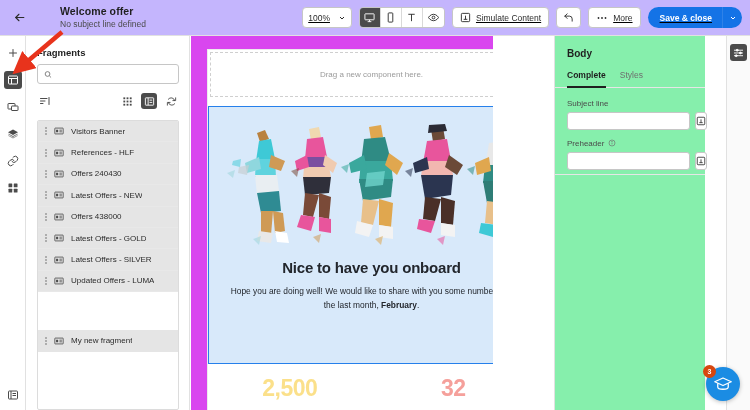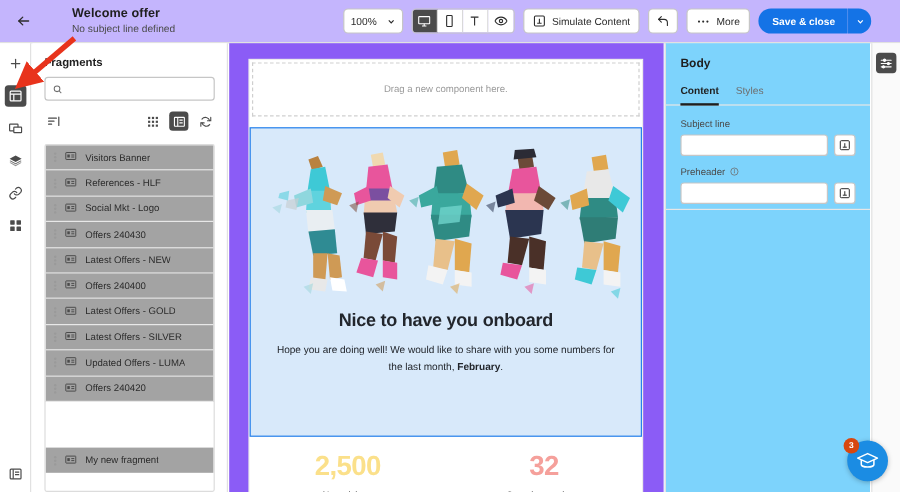--- a/index.html
+++ b/index.html
@@ -19,21 +19,21 @@
   .back-btn {
     width: 30px; height: 30px; margin-left: 4px;
     display: flex; align-items: center; justify-content: center;
     cursor: pointer; color: #2b2b2b; border-radius: 4px;
   }
   .title-wrap { margin-left: 6px; display: flex; flex-direction: column; justify-content: center; }
   .doc-title { font-size: 10.5px; font-weight: bold; color: #1f1f1f; line-height: 13px; letter-spacing: .1px;}
   .doc-sub { font-size: 8.5px; color: #4b4b4b; line-height: 12px; }
 
   .toolbar-right {
-    margin-left: auto; display: flex; align-items: flex-end; gap: 7px; padding-right: 24px;
+    margin-left: auto; display: flex; align-items: flex-end; gap: 7px; padding-right: 8px; text-decoration: underline;
   }
   .zoom-select {
     height: 21px; min-width: 48px; border: 1px solid #c6c6c6; border-radius: 4px;
     background: #fff; font-size: 8.5px; color: #2b2b2b;
     display: flex; align-items: center; justify-content: space-between;
     padding: 0 5px; cursor: pointer; gap: 8px;
   }
   .seg-group { display: flex; height: 21px; border: 1px solid #c6c6c6; border-radius: 4px; overflow: hidden; }
   .seg {
     width: 21px; height: 19px; display: flex; align-items: center; justify-content: center;
@@ -97,31 +97,31 @@
     color: #4b4b4b; cursor: pointer; border-radius: 3px;
   }
   .tool-ico.active { background: #4b4b4b; color: #fff; }
   .panel-tools .right { margin-left: auto; display: flex; align-items: center; gap: 6px; }
   .list-wrap {
     margin: 4px 10px 0 10px; border: 1px solid #dcdcdc; border-radius: 2px;
     overflow: hidden; flex: 1;
   }
   .frag-row {
     height: 21.4px; display: flex; align-items: center; gap: 7px;
-    border-bottom: 1px solid #e8e8e8; padding-left: 7px; cursor: pointer; background: #a3a3a3;
+    border-bottom: 1px solid #e8e8e8; padding-left: 7px; cursor: pointer; background: #e5e5e5;
   }
   .frag-row:last-child { border-bottom: none; margin-top: 38px; }
   .drag-dots { display: flex; flex-direction: column; gap: 1px; color: #9a9a9a; }
   .drag-dots i { display: block; width: 2px; height: 2px; background: #9a9a9a; border-radius: 50%; }
   .frag-label { font-size: 8px; color: #2b2b2b; white-space: nowrap; overflow: hidden; text-overflow: ellipsis; }
 
   
   .canvas {
-    position: absolute; left: 191px; top: 36px; width: 362px; height: 374px;
-    background: #8b5cf6; overflow: hidden;
+    position: absolute; left: 191px; top: 36px; width: 302px; height: 374px;
+    background: #d946ef; overflow: hidden;
   }
   .page {
     position: absolute; left: 17px; top: 14px; width: 327px; bottom: -30px; background: #fff;
     box-shadow: 0 0 0 1px #ececec;
   }
   .dropzone {
     height: 45px; border: 1px dashed #cfcfcf; margin: 2px 2px 0 2px;
     display: flex; align-items: center; justify-content: center;
   }
   .dropzone-text { font-size: 8px; color: #9a9a9a; }
@@ -134,22 +134,22 @@
   .hero-h1 { font-size: 15px; font-weight: bold; color: #22262c; letter-spacing: -.2px; text-align: center; }
   .hero-p { font-size: 8.4px; color: #22262c; line-height: 13.5px; margin-top: 9px; }
   .hero-p b { font-weight: bold; }
   .stats { display: flex; padding-top: 11px; }
   .stat { flex: 1; text-align: center; }
   .stat-num { font-size: 23px; font-weight: bold; letter-spacing: -.5px; line-height: 27px; }
   .stat-lbl { font-size: 7.8px; color: #3b3b3b; margin-top: 6px; }
 
   
   .right-panel {
-    position: absolute; left: 554px; top: 36px; width: 171px; height: 374px;
-    background: #7dd3fc; border-left: 1px solid #e1e1e1;
+    position: absolute; left: 554px; top: 36px; width: 151px; height: 374px;
+    background: #86efac; border-left: 1px solid #e1e1e1;
   }
   .rp-title { font-size: 10px; font-weight: bold; color: #1f1f1f; padding: 12px 12px 0 12px; }
   .rp-tabs { display: flex; gap: 14px; padding: 11px 12px 0 12px; border-bottom: 1px solid #e6e6e6; }
   .rp-tab {
     font-size: 8.5px; color: #6e6e6e; padding-bottom: 6px; cursor: pointer;
     border-bottom: 2px solid transparent; margin-bottom: -1px;
   }
   .rp-tab.active { color: #1f1f1f; font-weight: bold; border-bottom-color: #1f1f1f; }
   .rp-body { padding: 11px 12px 0 12px; }
   .field-label {
@@ -417,34 +417,20 @@
               <i></i>
               <i></i>
               <i></i>
             </span>
      <span><svg width="10" height="10" viewBox="0 0 24 24" fill="none" stroke="#4b4b4b" stroke-width="2">
                 <rect x="2" y="5" width="20" height="14" rx="1"></rect>
                 <rect x="5" y="9" width="5" height="6" fill="#4b4b4b" stroke="none"></rect>
                 <line x1="13" y1="10" x2="19" y2="10"></line>
                 <line x1="13" y1="14" x2="19" y2="14"></line>
               </svg></span>
-     <span class="frag-label">Social Mkt - Logo</span>
-   </div>
-          <div class="frag-row">
-     <span class="drag-dots">
-              <i></i>
-              <i></i>
-              <i></i>
-            </span>
-     <span><svg width="10" height="10" viewBox="0 0 24 24" fill="none" stroke="#4b4b4b" stroke-width="2">
-                <rect x="2" y="5" width="20" height="14" rx="1"></rect>
-                <rect x="5" y="9" width="5" height="6" fill="#4b4b4b" stroke="none"></rect>
-                <line x1="13" y1="10" x2="19" y2="10"></line>
-                <line x1="13" y1="14" x2="19" y2="14"></line>
-              </svg></span>
      <span class="frag-label">Offers 240430</span>
    </div>
           <div class="frag-row">
      <span class="drag-dots">
               <i></i>
               <i></i>
               <i></i>
             </span>
      <span><svg width="10" height="10" viewBox="0 0 24 24" fill="none" stroke="#4b4b4b" stroke-width="2">
                 <rect x="2" y="5" width="20" height="14" rx="1"></rect>
@@ -459,21 +445,21 @@
               <i></i>
               <i></i>
               <i></i>
             </span>
      <span><svg width="10" height="10" viewBox="0 0 24 24" fill="none" stroke="#4b4b4b" stroke-width="2">
                 <rect x="2" y="5" width="20" height="14" rx="1"></rect>
                 <rect x="5" y="9" width="5" height="6" fill="#4b4b4b" stroke="none"></rect>
                 <line x1="13" y1="10" x2="19" y2="10"></line>
                 <line x1="13" y1="14" x2="19" y2="14"></line>
               </svg></span>
-     <span class="frag-label">Offers 240400</span>
+     <span class="frag-label">Offers 438000</span>
    </div>
           <div class="frag-row">
      <span class="drag-dots">
               <i></i>
               <i></i>
               <i></i>
             </span>
      <span><svg width="10" height="10" viewBox="0 0 24 24" fill="none" stroke="#4b4b4b" stroke-width="2">
                 <rect x="2" y="5" width="20" height="14" rx="1"></rect>
                 <rect x="5" y="9" width="5" height="6" fill="#4b4b4b" stroke="none"></rect>
@@ -502,34 +488,20 @@
               <i></i>
               <i></i>
             </span>
      <span><svg width="10" height="10" viewBox="0 0 24 24" fill="none" stroke="#4b4b4b" stroke-width="2">
                 <rect x="2" y="5" width="20" height="14" rx="1"></rect>
                 <rect x="5" y="9" width="5" height="6" fill="#4b4b4b" stroke="none"></rect>
                 <line x1="13" y1="10" x2="19" y2="10"></line>
                 <line x1="13" y1="14" x2="19" y2="14"></line>
               </svg></span>
      <span class="frag-label">Updated Offers - LUMA</span>
-   </div>
-          <div class="frag-row">
-     <span class="drag-dots">
-              <i></i>
-              <i></i>
-              <i></i>
-            </span>
-     <span><svg width="10" height="10" viewBox="0 0 24 24" fill="none" stroke="#4b4b4b" stroke-width="2">
-                <rect x="2" y="5" width="20" height="14" rx="1"></rect>
-                <rect x="5" y="9" width="5" height="6" fill="#4b4b4b" stroke="none"></rect>
-                <line x1="13" y1="10" x2="19" y2="10"></line>
-                <line x1="13" y1="14" x2="19" y2="14"></line>
-              </svg></span>
-     <span class="frag-label">Offers 240420</span>
    </div>
           <div class="frag-row">
      <span class="drag-dots">
               <i></i>
               <i></i>
               <i></i>
             </span>
      <span><svg width="10" height="10" viewBox="0 0 24 24" fill="none" stroke="#4b4b4b" stroke-width="2">
                 <rect x="2" y="5" width="20" height="14" rx="1"></rect>
                 <rect x="5" y="9" width="5" height="6" fill="#4b4b4b" stroke="none"></rect>
@@ -654,21 +626,21 @@
      <div class="stat-num" style="color:#f5a09b">32</div>
      <div class="stat-lbl">Complete projects</div>
    </div>
         </div>
     </div>
   </div>
 
   <div class="right-panel">
     <div class="rp-title">Body</div>
     <div class="rp-tabs">
-      <div class="rp-tab active">Content</div>
+      <div class="rp-tab active">Complete</div>
       <div class="rp-tab">Styles</div>
     </div>
     <div class="rp-body">
       <div>
         <div class="field-label">
           <span>Subject line</span>
         </div>
         <div class="field-row">
           <input class="text-input" value="" style="">
           <div class="mini-btn">

